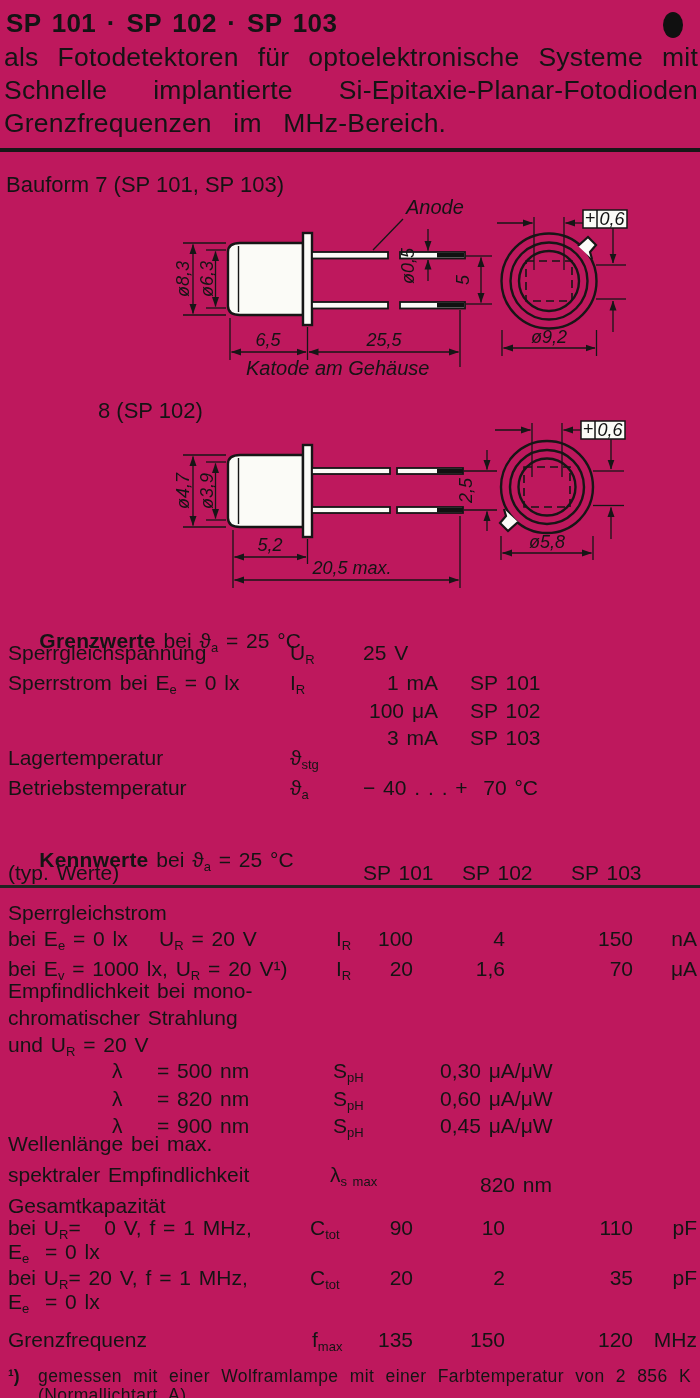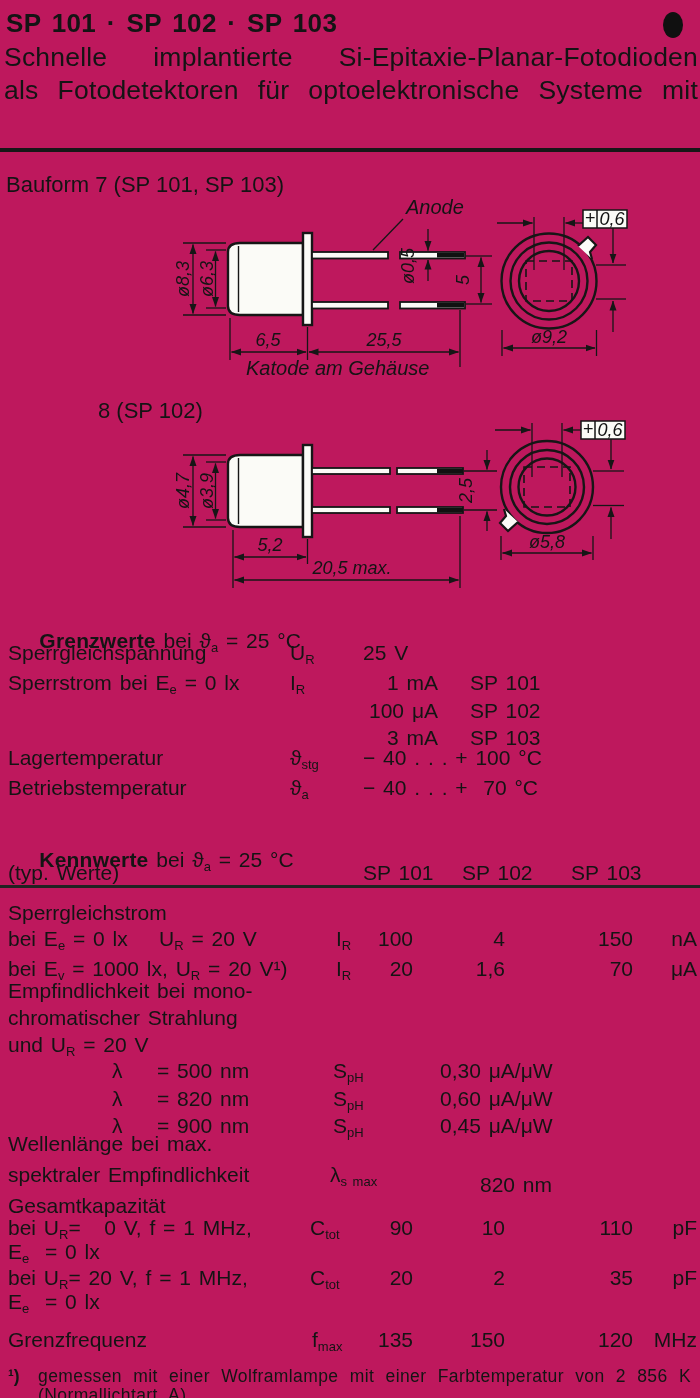--- a/index.html
+++ b/index.html
@@ -36,22 +36,23 @@
 </style>
 </head>
 <body>
 
 <div class="page">
 
   <div class="abs title">SP 101 · SP 102 · SP 103</div>
   <div class="abs bullet"></div>
 
   <div class="abs subtitle">
+    <div class="sub-line">als Fotodetektoren für optoelektronische Systeme mit</div>
     <div class="sub-line">Schnelle implantierte Si-Epitaxie-Planar-Fotodioden</div>
-    <div class="sub-line">als Fotodetektoren für optoelektronische Systeme mit</div>
+    <div class="sub-line last">Grenzfrequenzen im MHz-Bereich.</div>
   </div>
 
   <div class="abs rule1"></div>
 
   <svg class="abs" style="left:0;top:160px;" width="700" height="440" viewBox="0 0 700 440">
     <defs>
       <marker id="ar" markerWidth="10" markerHeight="8" refX="9.5" refY="4" orient="auto-start-reverse" markerUnits="userSpaceOnUse">
         <path d="M0 0.5 L10 4 L0 7.5 Z" fill="#161616"></path>
       </marker>
     </defs>
@@ -189,21 +190,21 @@
       <text class="dim" x="547" y="388" text-anchor="middle">ø5,8</text>
     </g>
   </svg>
 
   <div class="abs heading" style="top:605px;">
     <b>Grenzwerte</b><span> bei ϑ<sub>a</sub> = 25 °C</span>
   </div>
   <div id="gw-rows">
       <div class="row" style="top: 641px; height: 27px;"><span class="cell" style="left: 0px;">Sperrgleichspannung</span><span class="cell" style="left: 282px;">U<sub>R</sub></span><span class="cell" style="left: 355px;">25 V</span></div>
       <div class="row" style="top: 671px; height: 82px;"><span class="cell" style="left: 0px;">Sperrstrom bei E<sub>e</sub> = 0 lx</span><span class="cell" style="left: 282px;">I<sub>R</sub></span><span class="cell r" style="left: 340px; width: 90px; top: 0px;">1 mA</span><span class="cell" style="left: 462px; top: 0px;">SP 101</span><span class="cell r" style="left: 340px; width: 90px; top: 27.5px;">100 μA</span><span class="cell" style="left: 462px; top: 27.5px;">SP 102</span><span class="cell r" style="left: 340px; width: 90px; top: 55px;">3 mA</span><span class="cell" style="left: 462px; top: 55px;">SP 103</span></div>
-      <div class="row" style="top: 746px; height: 27px;"><span class="cell" style="left: 0px;">Lagertemperatur</span><span class="cell" style="left: 282px;">ϑ<sub>stg</sub></span><span class="cell" style="left: 355px;">− 40 . . . + 100 °C</span></div>
+      <div class="row" style="top: 746px; height: 27px;"><span class="cell" style="left: 0px;">Lagertemperatur</span><span class="cell" style="left: 282px;">ϑ<sub>stg</sub></span></div>
       <div class="row" style="top: 776px; height: 27px;"><span class="cell" style="left: 0px;">Betriebstemperatur</span><span class="cell" style="left: 282px;">ϑ<sub>a</sub></span><span class="cell" style="left: 355px;">− 40 . . . +  70 °C</span></div>
     </div>
 
   <div class="abs heading" style="top:824px;">
     <b>Kennwerte</b><span> bei ϑ<sub>a</sub> = 25 °C</span>
   </div>
 
   <div class="row" style="top:861px;">
     <span class="cell" style="left:0;">(typ. Werte)</span>
     <span class="cell" style="left:355px;">SP 101</span>

